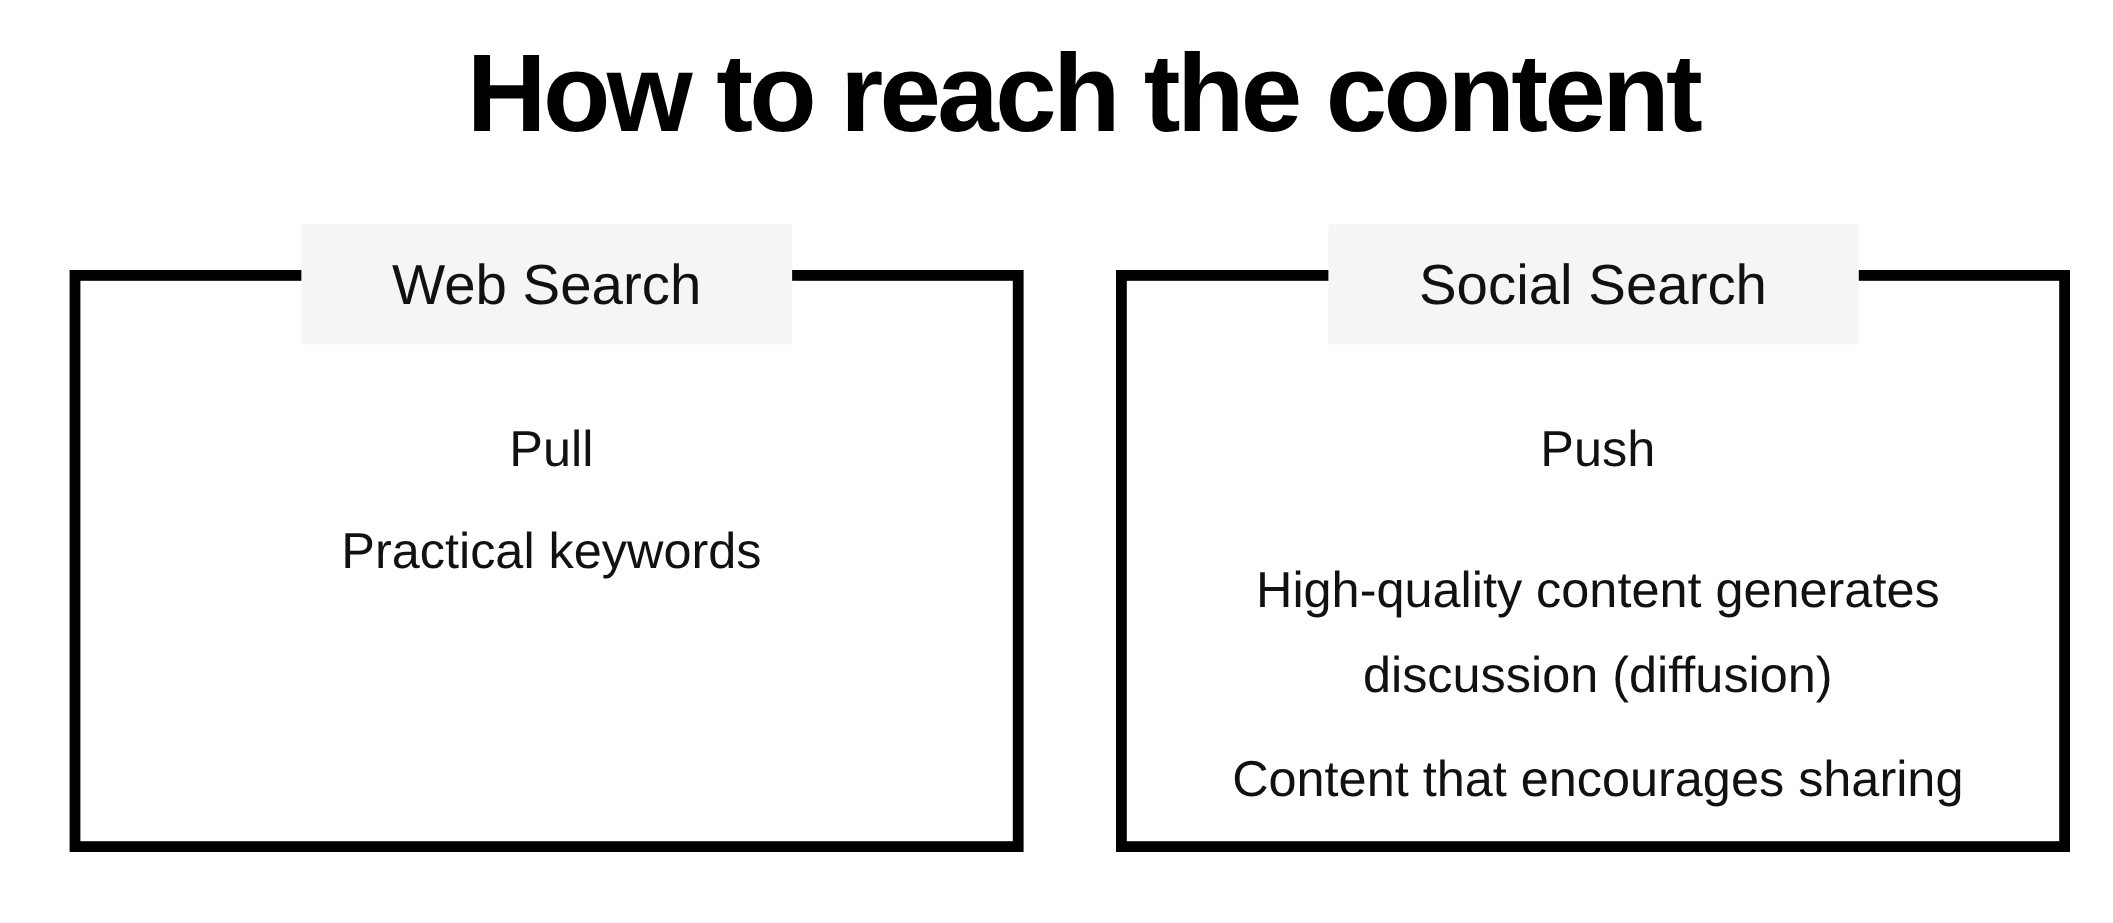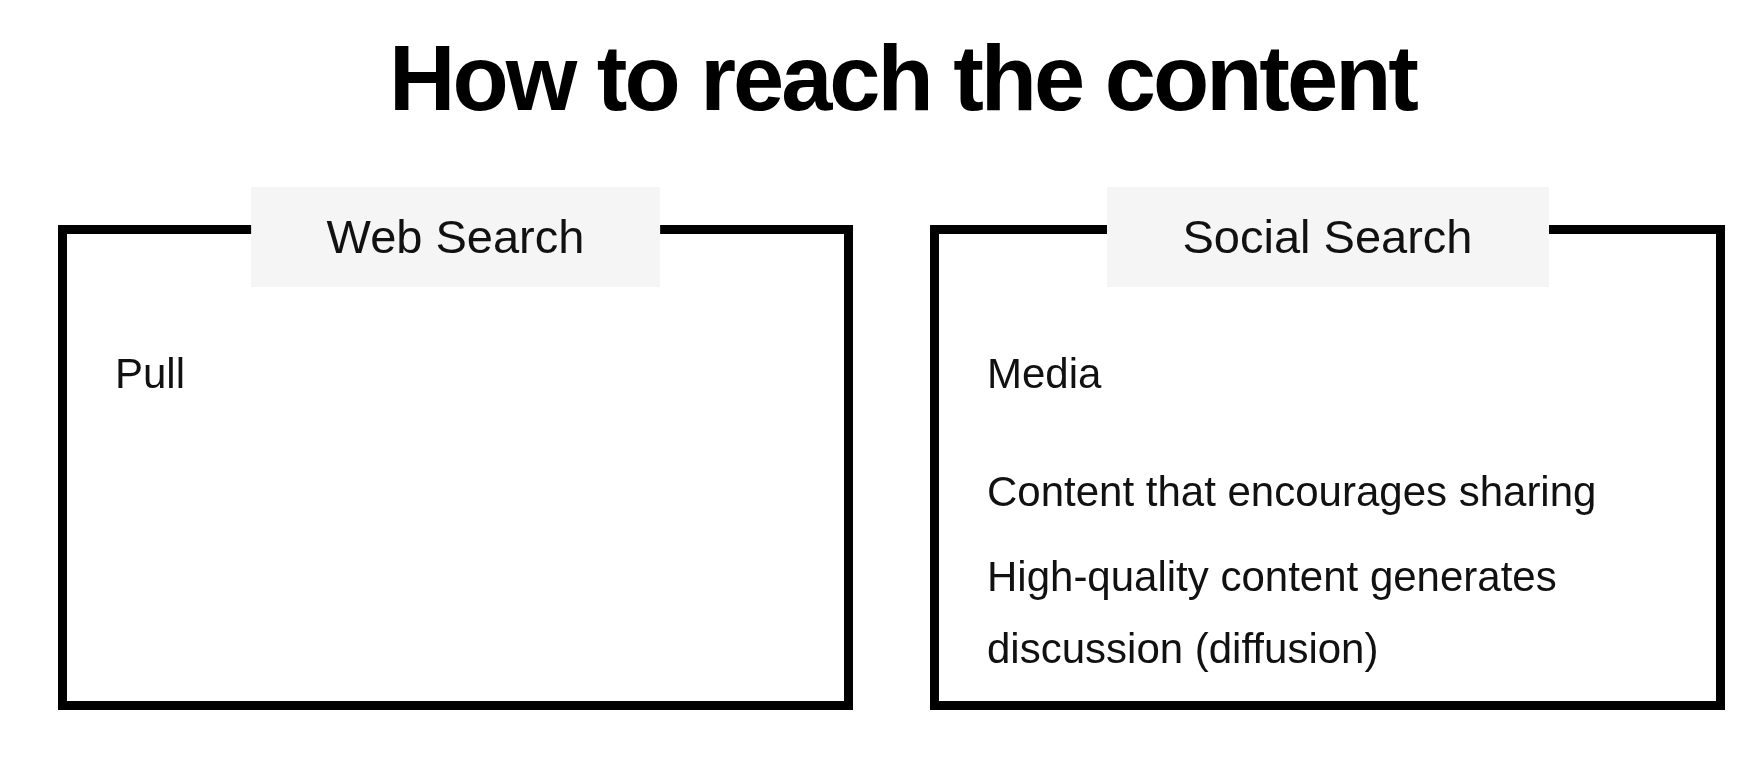--- a/index.html
+++ b/index.html
@@ -57,42 +57,44 @@
   }
   .panel-body {
     padding: 104px 40px 0 48px;
     font-size: 42px;
     line-height: 1.7;
     color: #111111;
   }
   .panel-body p {
     margin: 0 0 14px 0;
     white-space: pre-line;
+    text-align: center;
   }
   .panel-social .panel-body p:first-child {
     margin-bottom: 47px;
   }
 </style>
 </head>
 <body>
 
 <h1 class="slide-title">How to reach the content</h1>
 
 <div class="panels-row">
 
   <div class="panel panel-web-search">
     <div class="panel-label">Web Search</div>
     <div class="panel-body">
       <p>Pull</p>
+      <p>Practical keywords</p>
     </div>
   </div>
 
   <div class="panel panel-social">
     <div class="panel-label">Social Search</div>
     <div class="panel-body">
-      <p>Media</p>
-      <p>Content that encourages sharing</p>
+      <p>Push</p>
       <p>High-quality content generates
 discussion (diffusion)</p>
+      <p>Content that encourages sharing</p>
     </div>
   </div>
 
 </div>
 
 </body></html>

